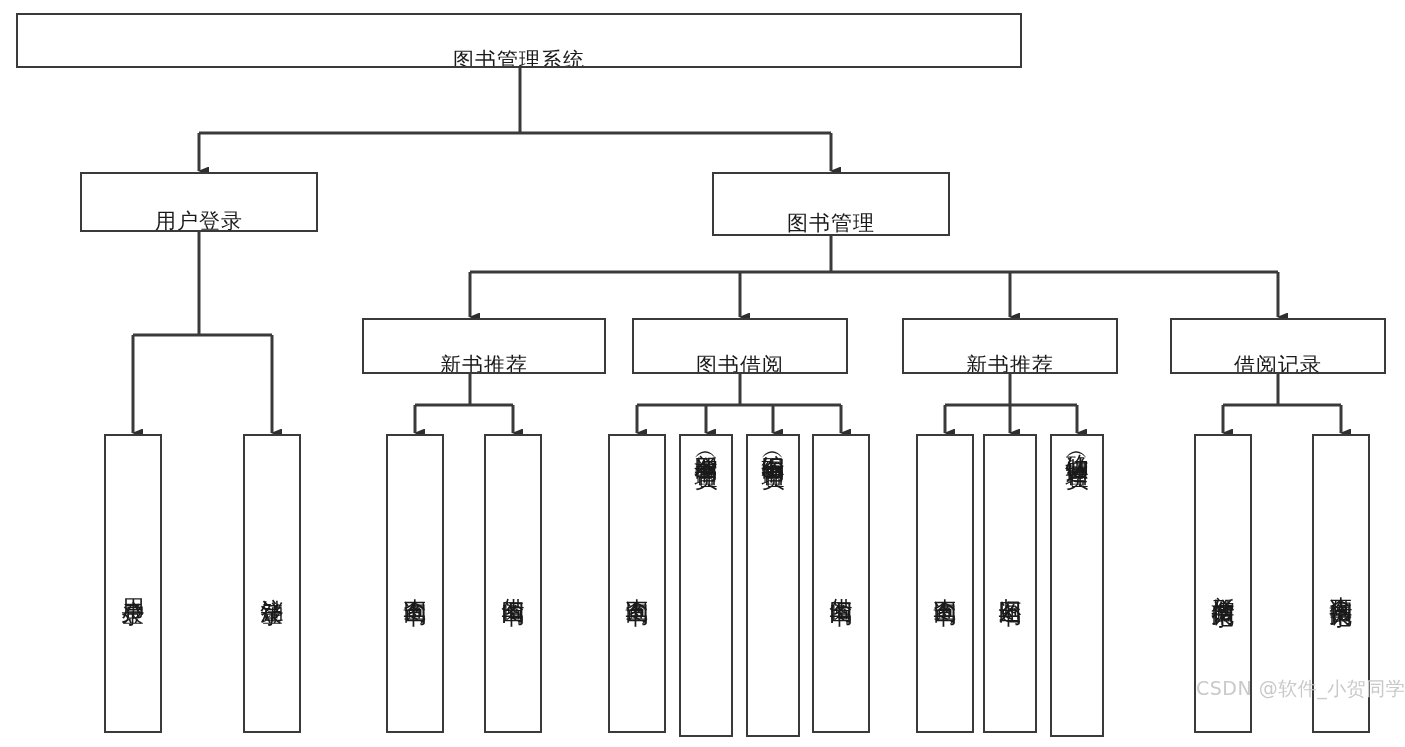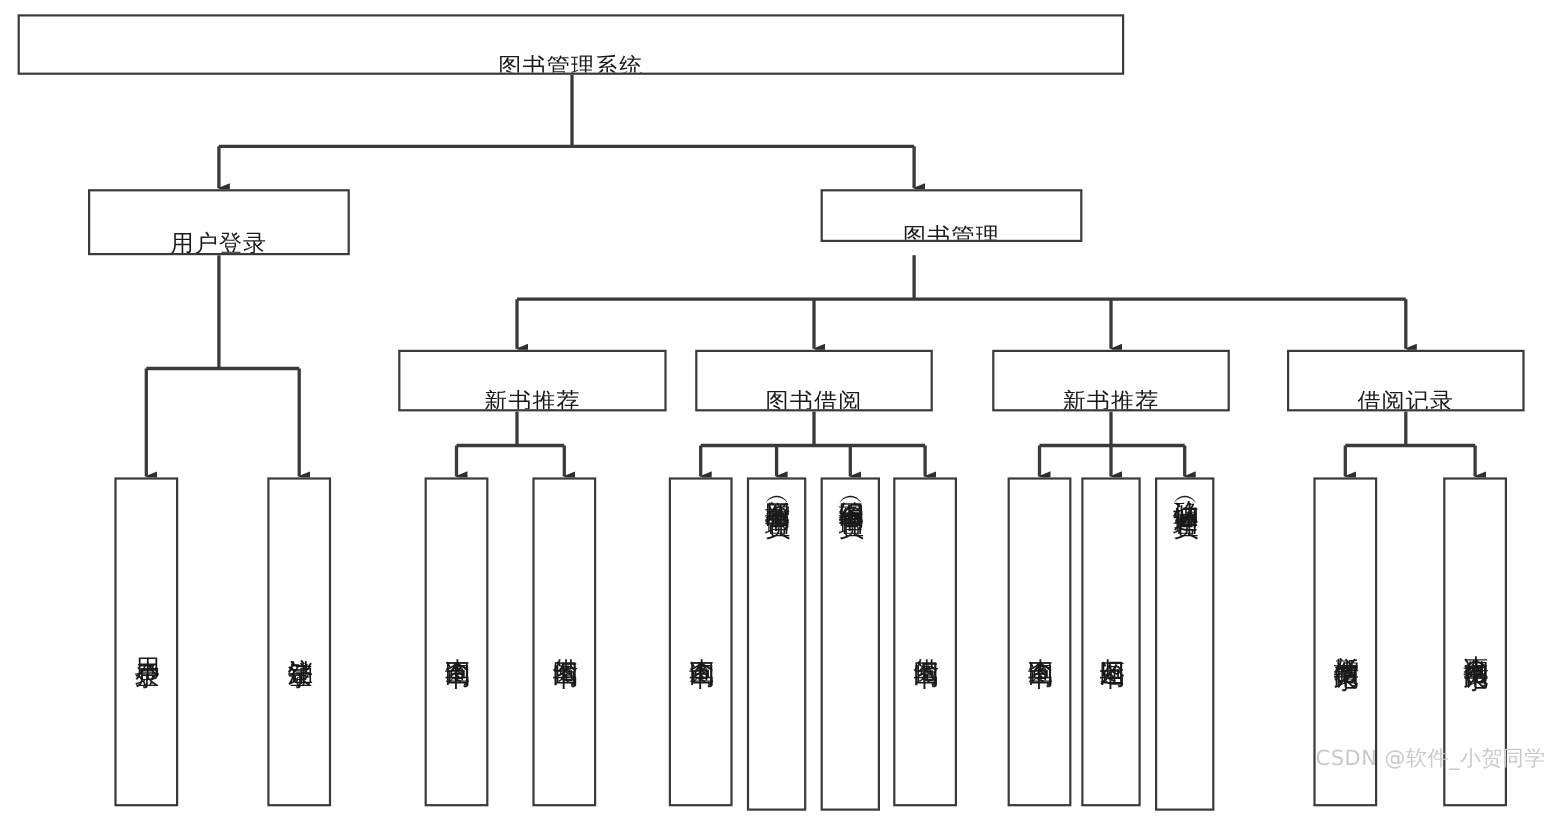--- a/index.html
+++ b/index.html
@@ -116,21 +116,21 @@
         <line x1="1341" y1="405" x2="1341" y2="433" stroke="#3a3a3a" stroke-width="3" marker-end="url(#arrowhead)"></line>
       </g>
   </svg>
   <div id="node-layer">
       <div class="node horizontal" style="left: 16px; top: 13px; width: 1006px; height: 55px; border-color: rgb(58, 58, 58);">
         <span class="node-label" style="color: rgb(26, 26, 26);">图书管理系统</span>
       </div>
       <div class="node horizontal" style="left: 80px; top: 172px; width: 238px; height: 60px; border-color: rgb(58, 58, 58);">
         <span class="node-label" style="color: rgb(26, 26, 26);">用户登录</span>
       </div>
-      <div class="node horizontal" style="left: 746px; top: 172px; width: 238px; height: 48px; border-color: rgb(58, 58, 58);">
+      <div class="node horizontal" style="left: 712px; top: 172px; width: 238px; height: 64px; border-color: rgb(58, 58, 58);">
         <span class="node-label" style="color: rgb(26, 26, 26);">图书管理</span>
       </div>
       <div class="node horizontal" style="left: 362px; top: 318px; width: 244px; height: 56px; border-color: rgb(58, 58, 58);">
         <span class="node-label" style="color: rgb(26, 26, 26);">新书推荐</span>
       </div>
       <div class="node horizontal" style="left: 632px; top: 318px; width: 216px; height: 56px; border-color: rgb(58, 58, 58);">
         <span class="node-label" style="color: rgb(26, 26, 26);">图书借阅</span>
       </div>
       <div class="node horizontal" style="left: 902px; top: 318px; width: 216px; height: 56px; border-color: rgb(58, 58, 58);">
         <span class="node-label" style="color: rgb(26, 26, 26);">新书推荐</span>

